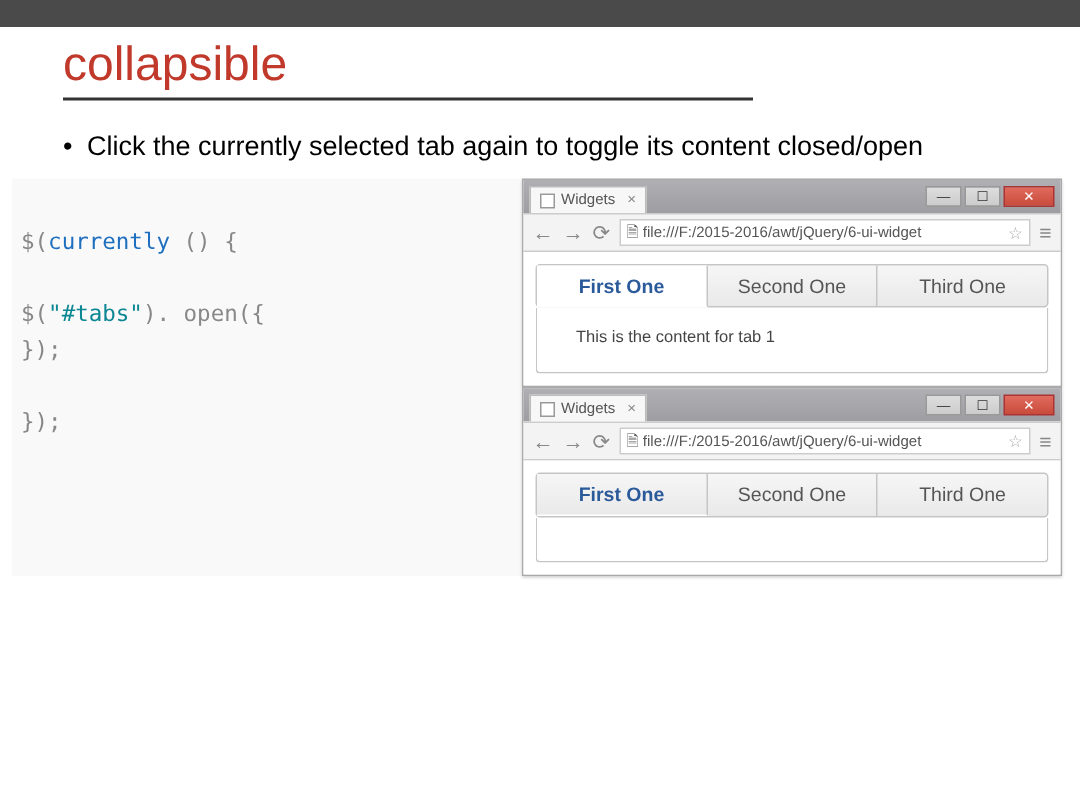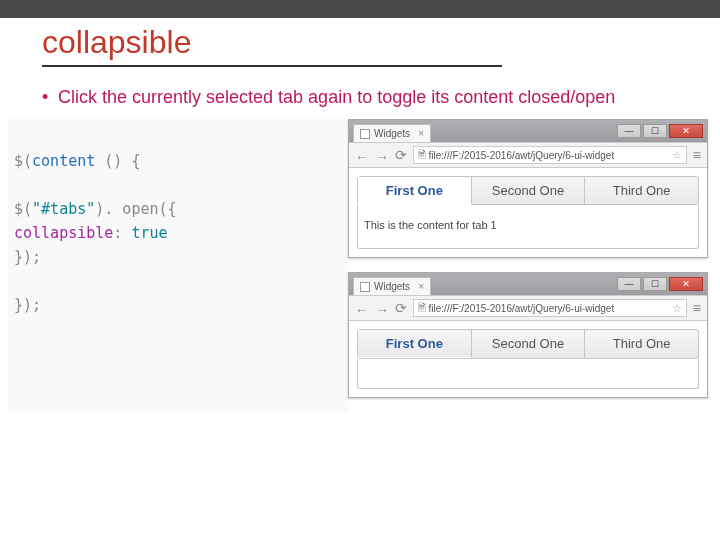--- a/index.html
+++ b/index.html
@@ -1,66 +1,65 @@
 <!DOCTYPE html>
 <html><head>
 <meta charset="utf-8">
 <style>
   * { margin: 0; padding: 0; box-sizing: border-box; }
   body { width: 720px; height: 540px; font-family: Arial, sans-serif; background: #fff; overflow: hidden; }
   .topbar { height: 18px; background: #4a4a4a; width: 100%; }
   .title { font-size: 32px; color: #c0392b; padding: 6px 0 4px 42px; font-weight: normal; }
   .underline { height: 2px; background: #333; margin-left: 42px; width: 460px; }
-  .bullet { padding: 18px 40px 10px 42px; font-size: 18px; color: #be185d; line-height: 1.35; }
+  .bullet { padding: 18px 40px 10px 42px; font-size: 18px; color: #000000; line-height: 1.35; }
   .bullet .dot { display: inline-block; width: 16px; }
   .content { display: flex; padding-left: 8px; }
   .code { width: 340px; font-family: Consolas, monospace; font-size: 15px; padding: 30px 0 0 6px; background: #f9f9f9; line-height: 1.6; }
   .code .gray { color: #888; }
   .code .blue { color: #1e6fbf; }
   .code .purple { color: #a626a4; }
   .code .teal { color: #0b8793; }
   .shots { width: 360px; }
-  .browser { border: 1px solid #aaa; margin-bottom: 14px; background: linear-gradient(#f0f0f0,#e5e5e5); box-shadow: 0 1px 2px rgba(0,0,0,0.2); }
+  .browser { border: 1px solid #aaa; background: linear-gradient(#f0f0f0,#e5e5e5); box-shadow: 0 1px 2px rgba(0,0,0,0.2); }
   .titlebar { display: flex; align-items: center; height: 22px; padding: 0 4px; background: linear-gradient(#b0afb3,#9e9da1); }
   .browser-tab { display: flex; align-items: center; background: #f7f7f7; border: 1px solid #bbb; border-bottom: none; height: 18px; padding: 0 6px; font-size: 10px; color: #555; margin-top: 4px; }
   .browser-tab-x { margin-left: 8px; color: #888; font-size: 10px; }
   .winbtns { margin-left: auto; display: flex; gap: 2px; }
   .wb { width: 24px; height: 14px; background: linear-gradient(#ddd,#ccc); border: 1px solid #999; font-size: 9px; display:flex; align-items:center; justify-content:center; color:#333; }
   .wb.close { background: linear-gradient(#e06b5e,#c94b3b); color:#fff; border-color:#a33; width: 34px; }
   .addrbar { display: flex; align-items: center; height: 26px; padding: 0 6px; gap: 6px; background: #f3f3f3; border-top: 1px solid #ccc; border-bottom: 1px solid #ccc; }
   .navicon { color: #888; font-size: 14px; }
   .urlbox { flex: 1; display: flex; align-items: center; background: #fff; border: 1px solid #ccc; height: 18px; padding: 0 4px; font-size: 10px; color: #555; }
   .star { color: #aaa; margin-left: auto; font-size: 11px; }
   .menuic { color: #888; font-size: 14px; }
   .page { background: #fff; padding: 8px; }
   .tabstrip { display: flex; border: 1px solid #c5c5c5; border-radius: 3px; background: linear-gradient(#f6f6f6,#e9e9e9); }
   .tabitem { flex: 1; text-align: center; font-size: 13px; color: #555; padding: 6px 0; border-right: 1px solid #c5c5c5; }
   .tabitem:last-child { border-right: none; }
   .tabitem.active { background: #fff; color: #2a5a9a; font-weight: bold; border-bottom: 1px solid #fff; margin-bottom: -1px; }
-  .tabcontent { border: 1px solid #c5c5c5; border-top: none; padding: 14px 6px; font-size: 11px; color: #444; min-height: 44px; border-radius: 0 0 3px 3px; }
+  .tabcontent { border: 1px solid #c5c5c5; border-top: none; padding: 14px 26px; font-size: 11px; color: #444; min-height: 44px; border-radius: 0 0 3px 3px; }
   .tabcontent.collapsed { min-height: 30px; padding: 6px 10px; }
   .tabstrip.collapsed .tabitem.active { background: linear-gradient(#f6f6f6,#e9e9e9); margin-bottom: 0; }
   .fileicon { width:10px; height:10px; border:1px solid #999; background:#fff; margin-right:4px; display:inline-block; }
 </style>
 </head>
 <body>
 
 <div class="topbar"></div>
 <h1 class="title">collapsible</h1>
 <div class="underline"></div>
 <div class="bullet">
   <span class="dot">•</span><span>Click the currently selected tab again to toggle its content closed/open</span>
 </div>
 
 <div class="content">
   <div class="code">
-    <div><span class="gray">$(</span><span class="blue">content </span><span class="gray">() {</span></div>
+    <div><span class="gray">$(</span><span class="blue">currently </span><span class="gray">() {</span></div>
     <div>&nbsp;</div>
     <div><span class="gray">    $(</span><span class="teal">"#tabs"</span><span class="gray">).</span><span class="gray"> open</span><span class="gray">({</span></div>
-    <div><span>        </span><span class="purple">collapsible</span><span class="gray">: </span><span class="teal">true</span></div>
     <div><span class="gray">    });</span></div>
     <div>&nbsp;</div>
     <div><span class="gray">});</span></div>
   </div>
 
   <div class="shots">
 
     <div class="browser">
       <div class="titlebar">
         <div class="browser-tab">

